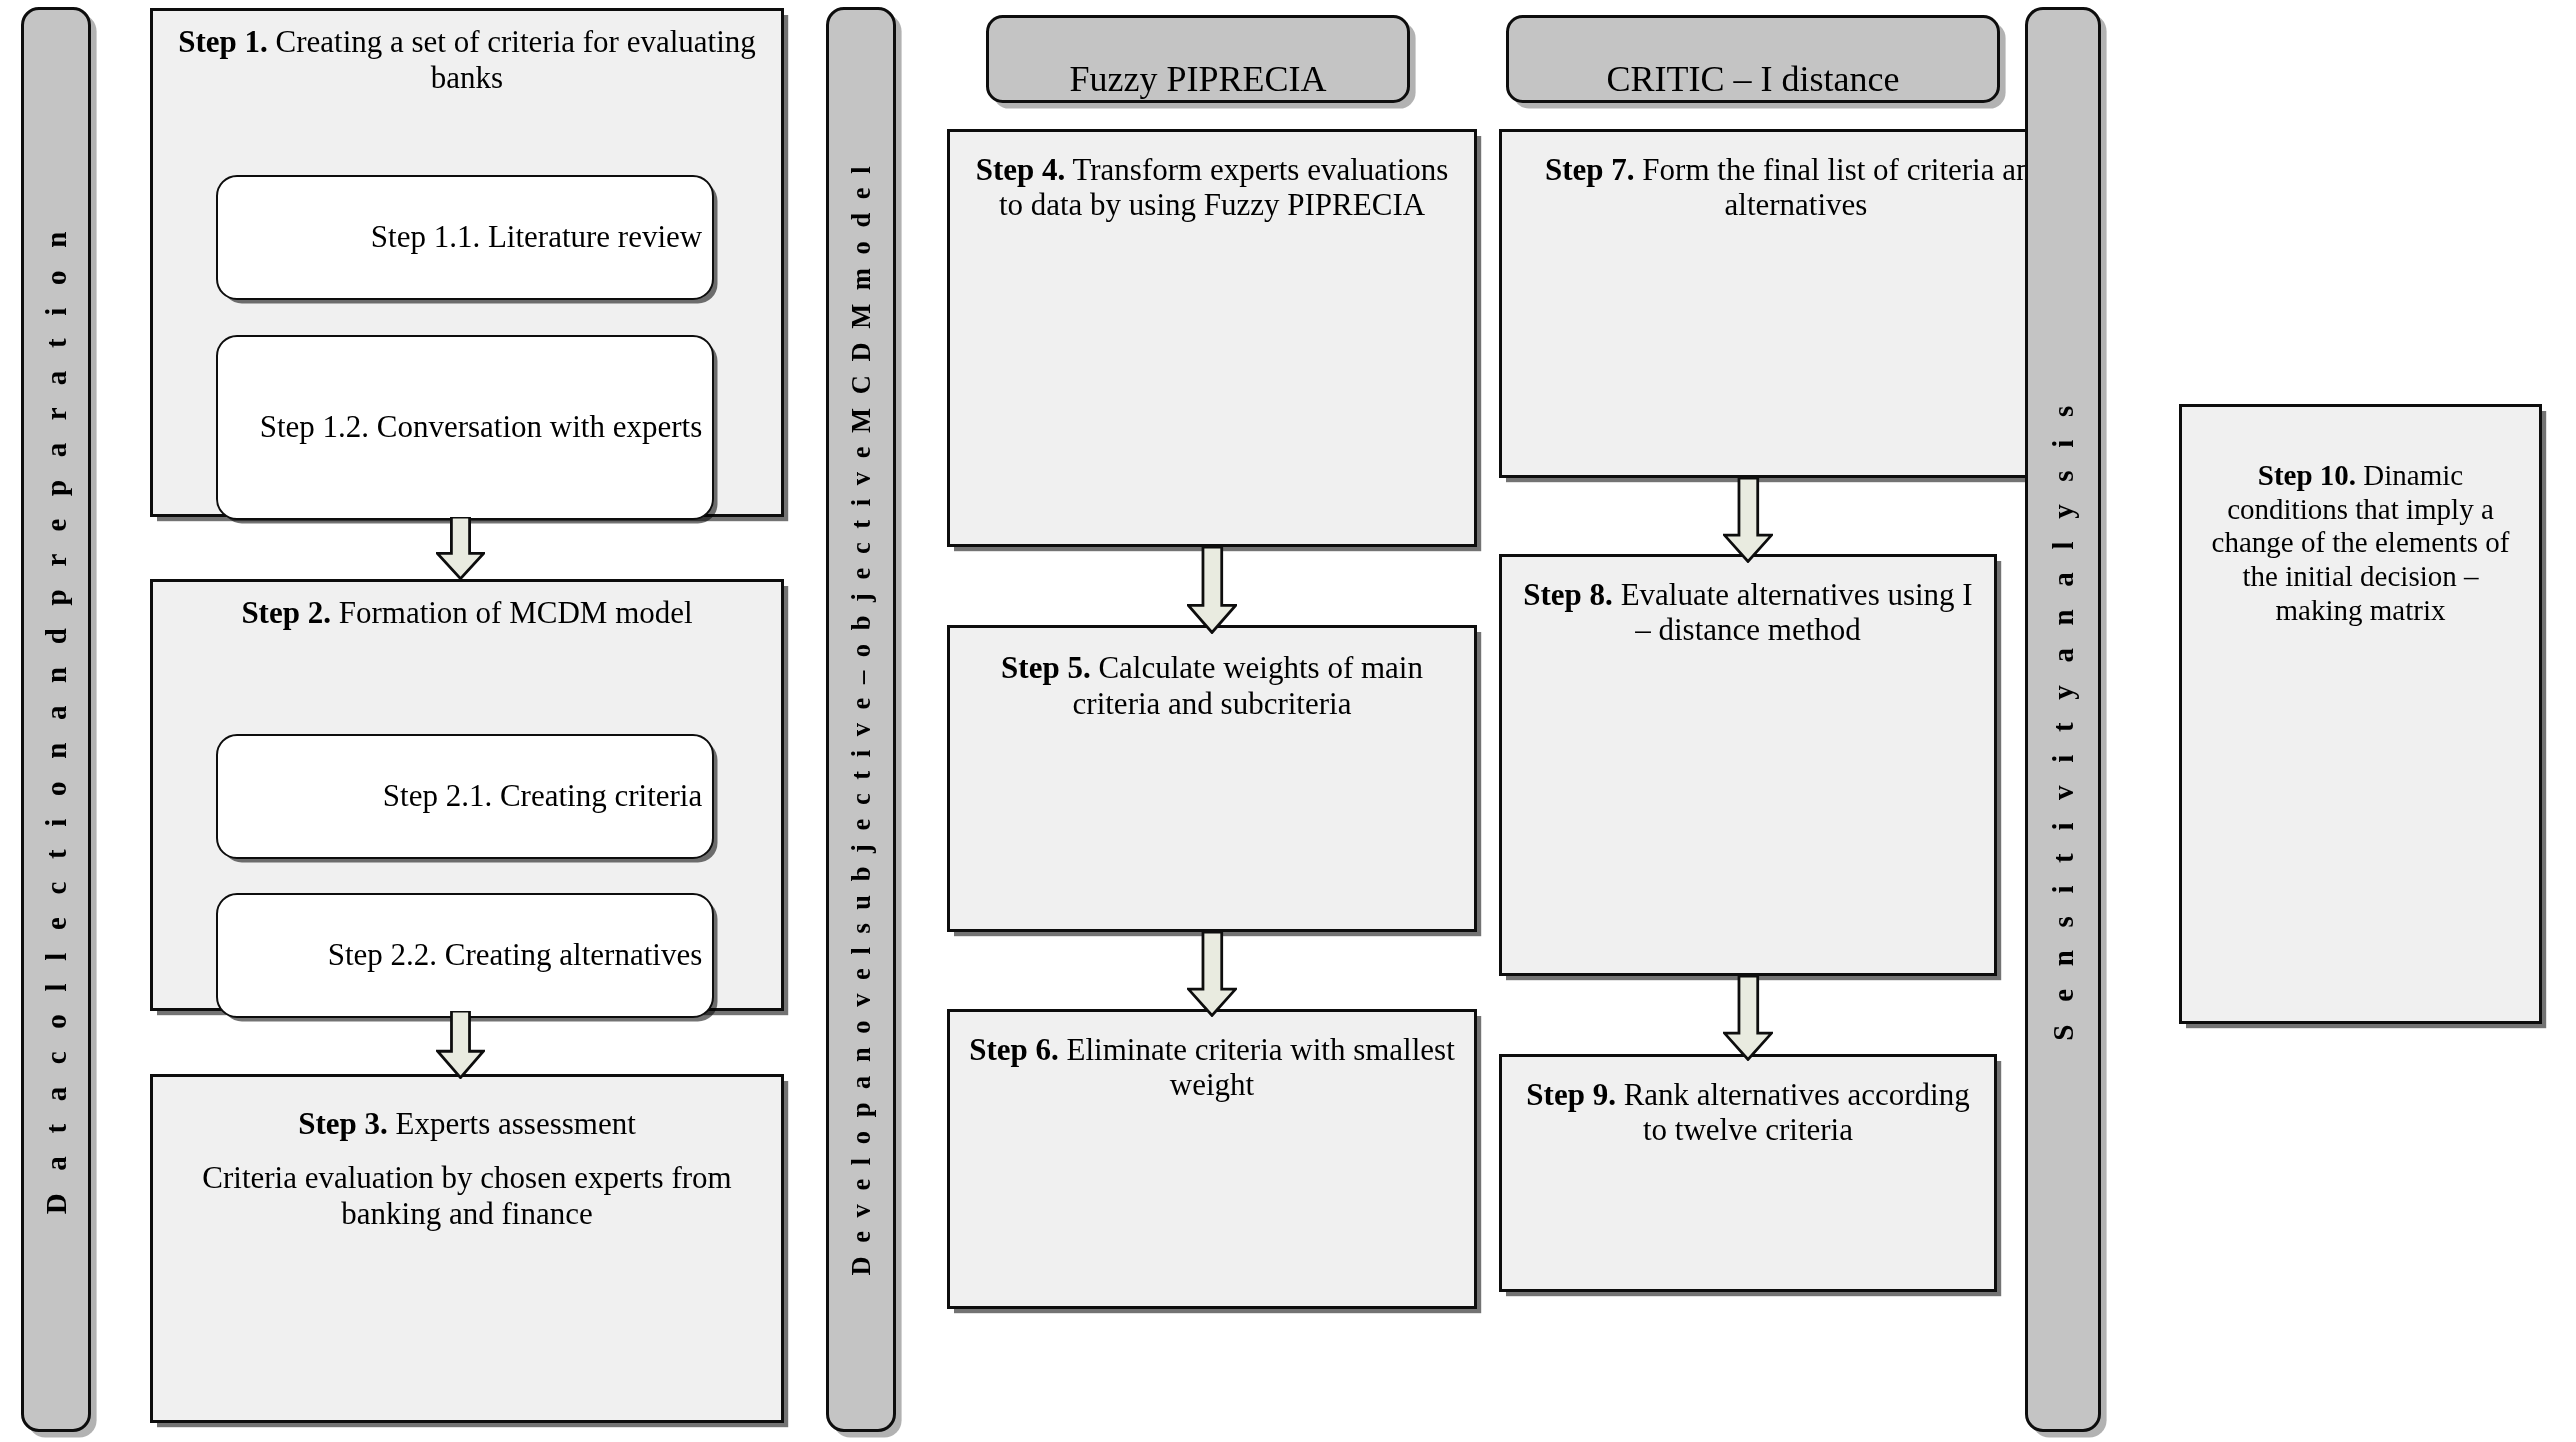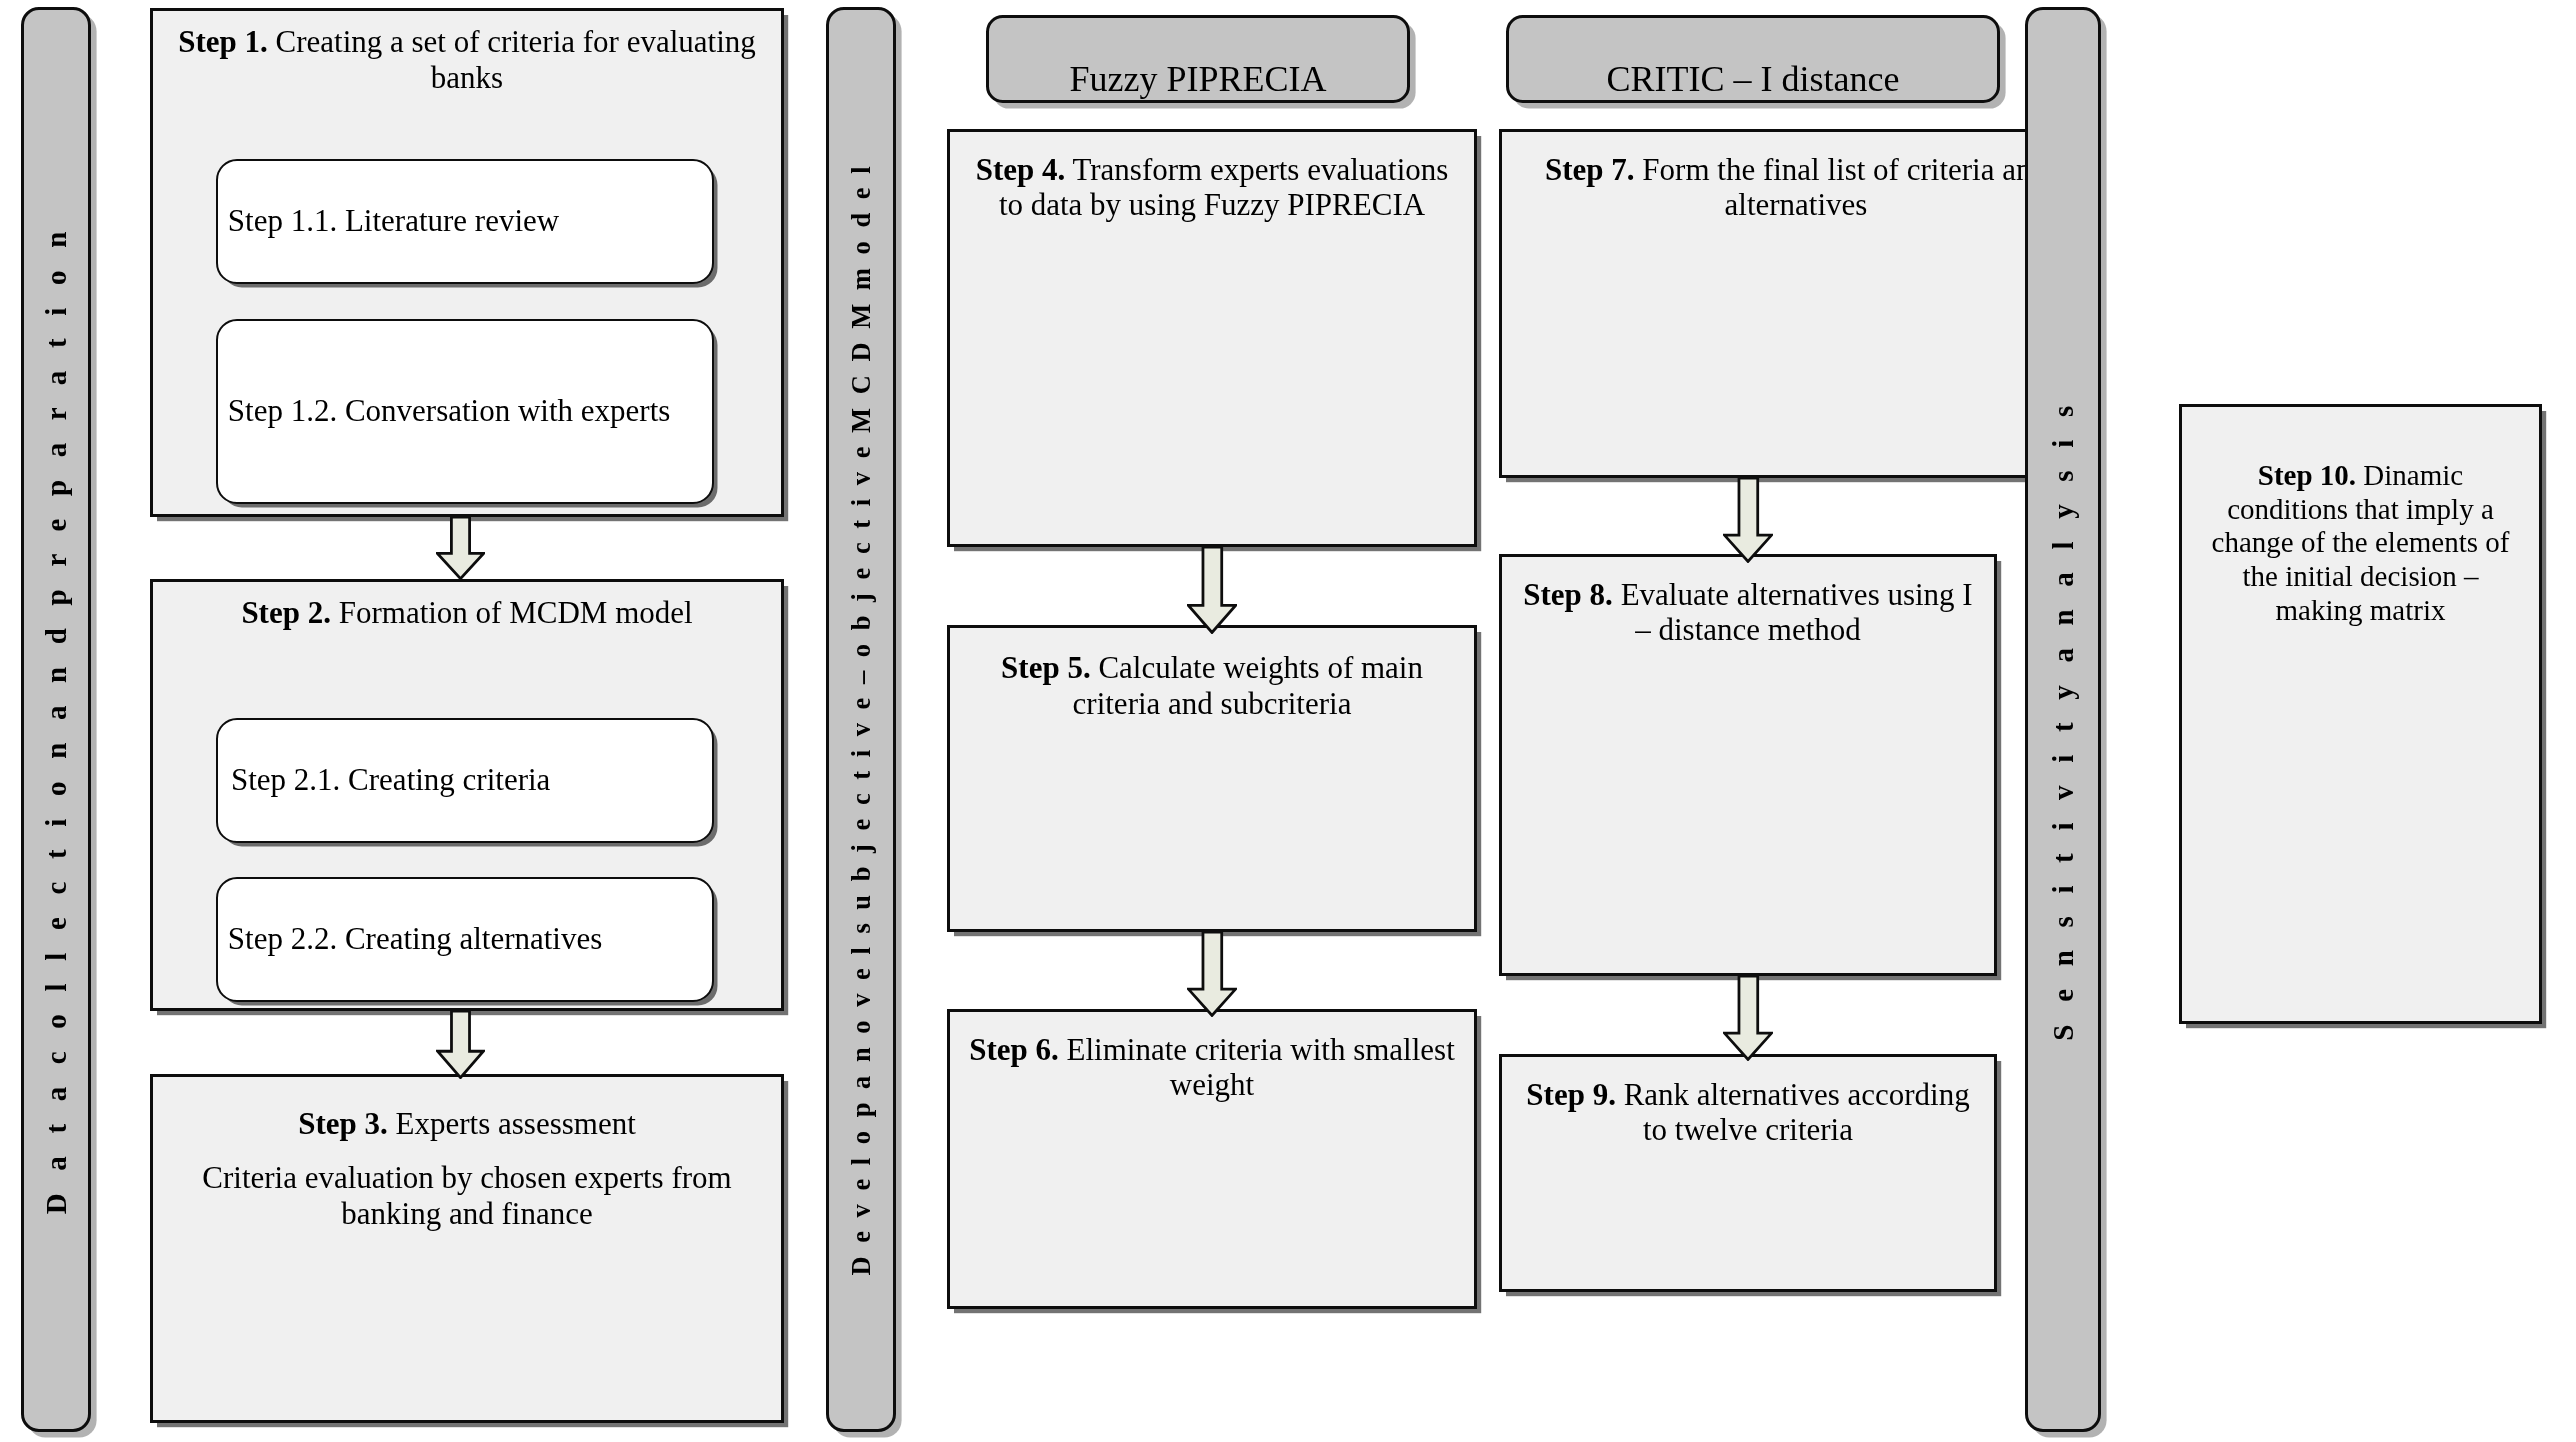--- a/index.html
+++ b/index.html
@@ -61,27 +61,28 @@
   }
   .box .title b{font-weight:bold;}
 
   
   .subbox{
     position:absolute;
     background:#ffffff;
     border:2.8px solid #0d0d0d;
     border-radius:21px;
     box-shadow:4.9px 4.9px 0 -1.4px rgba(0,0,0,0.55);
-    display:flex;align-items:center;justify-content:flex-start;
+    display:flex;align-items:center;justify-content:flex-end;
     text-align:center;
     font-size:31px;
     line-height:1.18;
     color:#000;
     box-sizing:border-box;
     padding:0 9.8px;
+    margin-top:16px;
   }
 
   
   .arrow{position:absolute;z-index:3;}
   .arrow svg{display:block;}
 </style>
 </head>
 <body>
 
 <div class="canvas">

